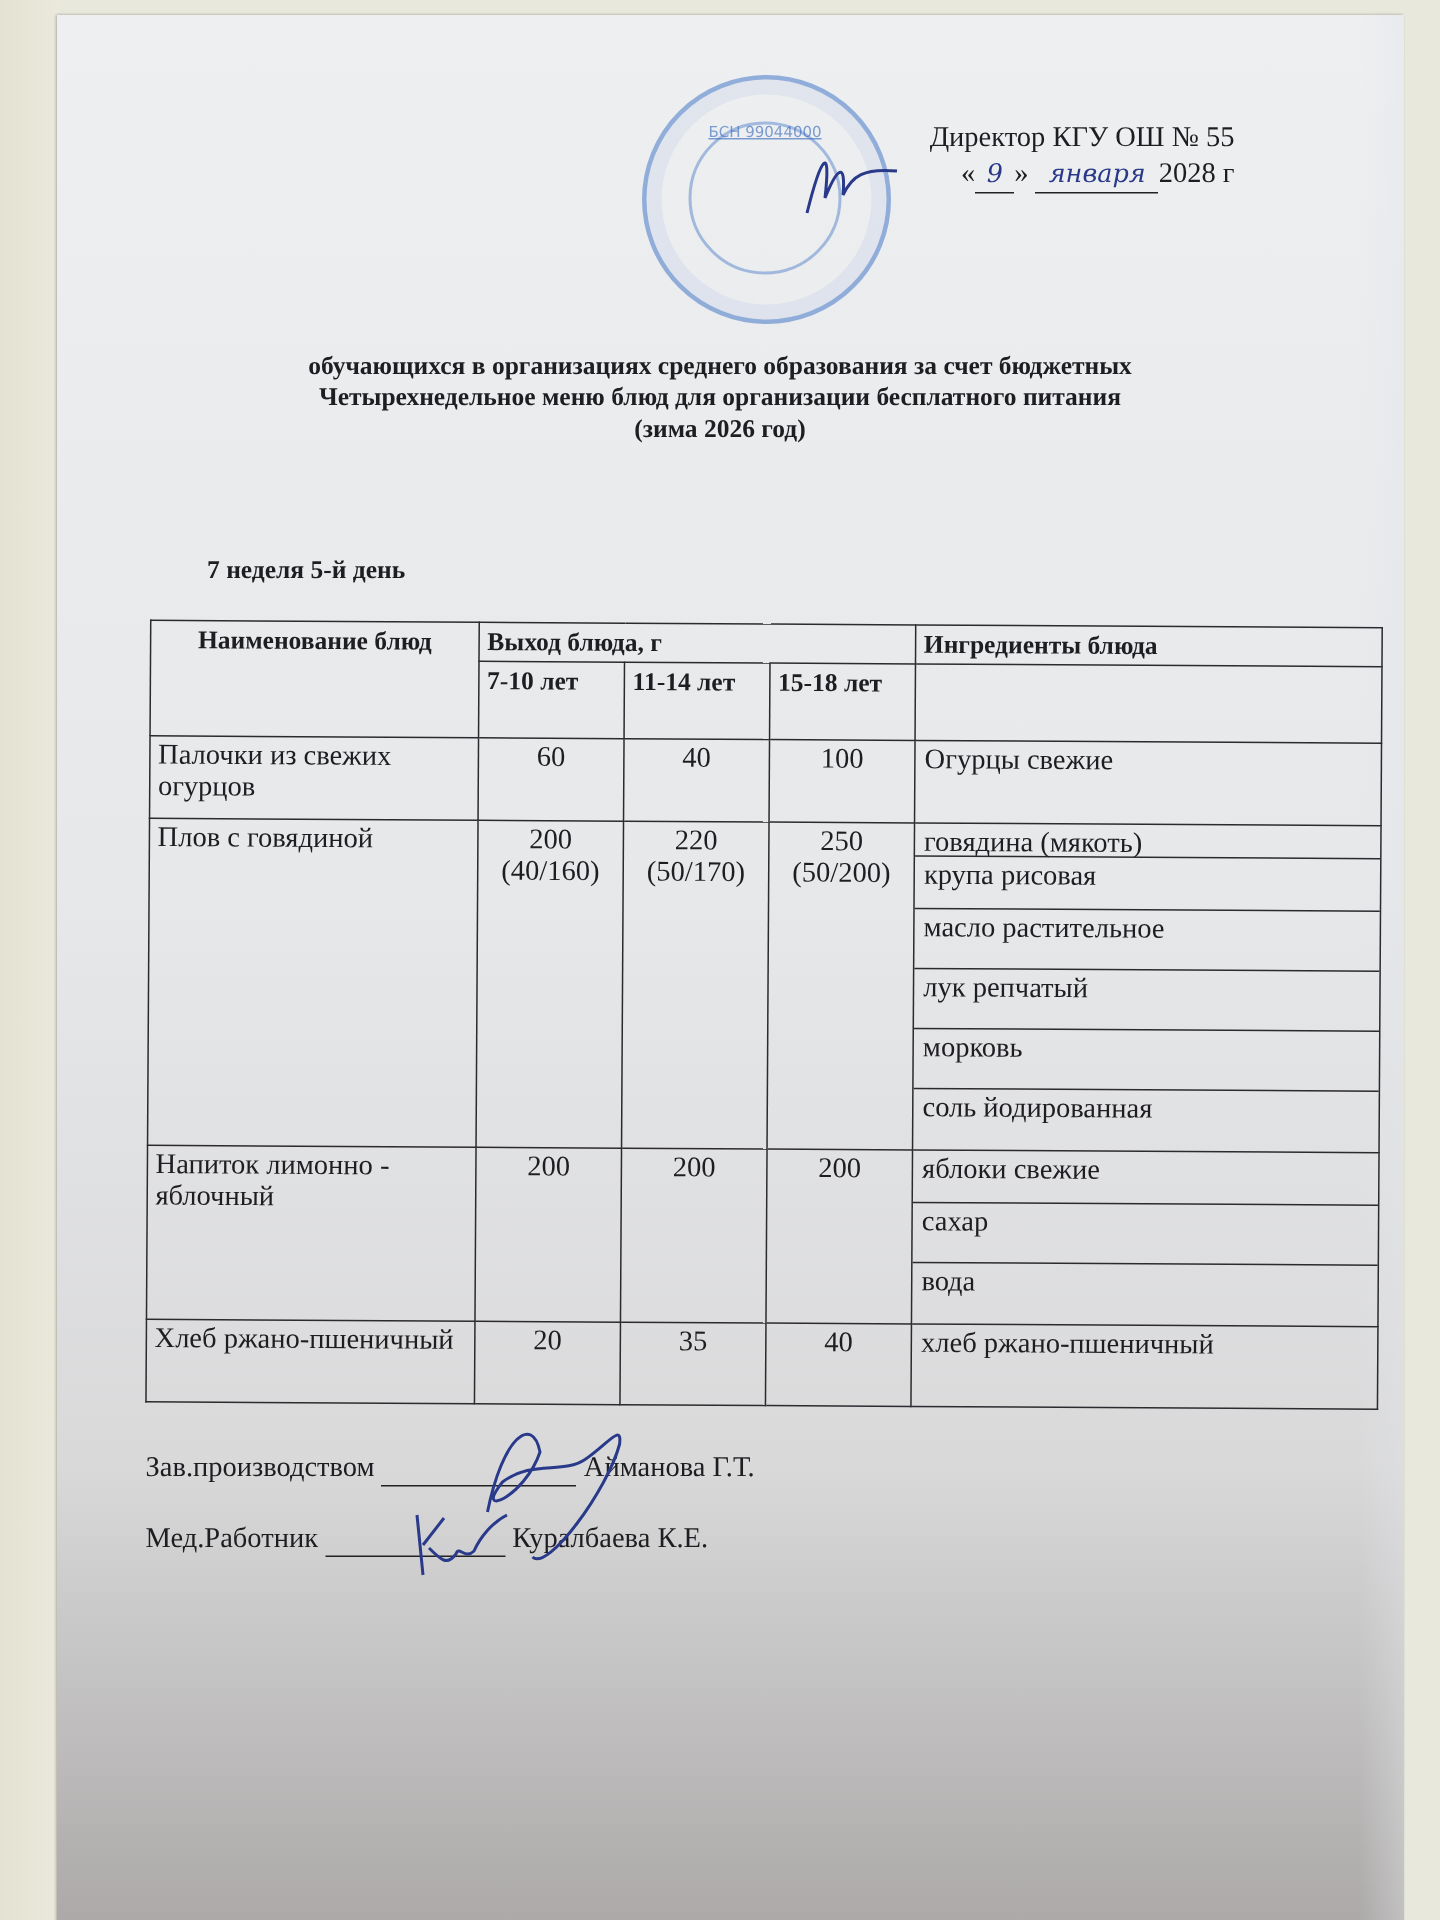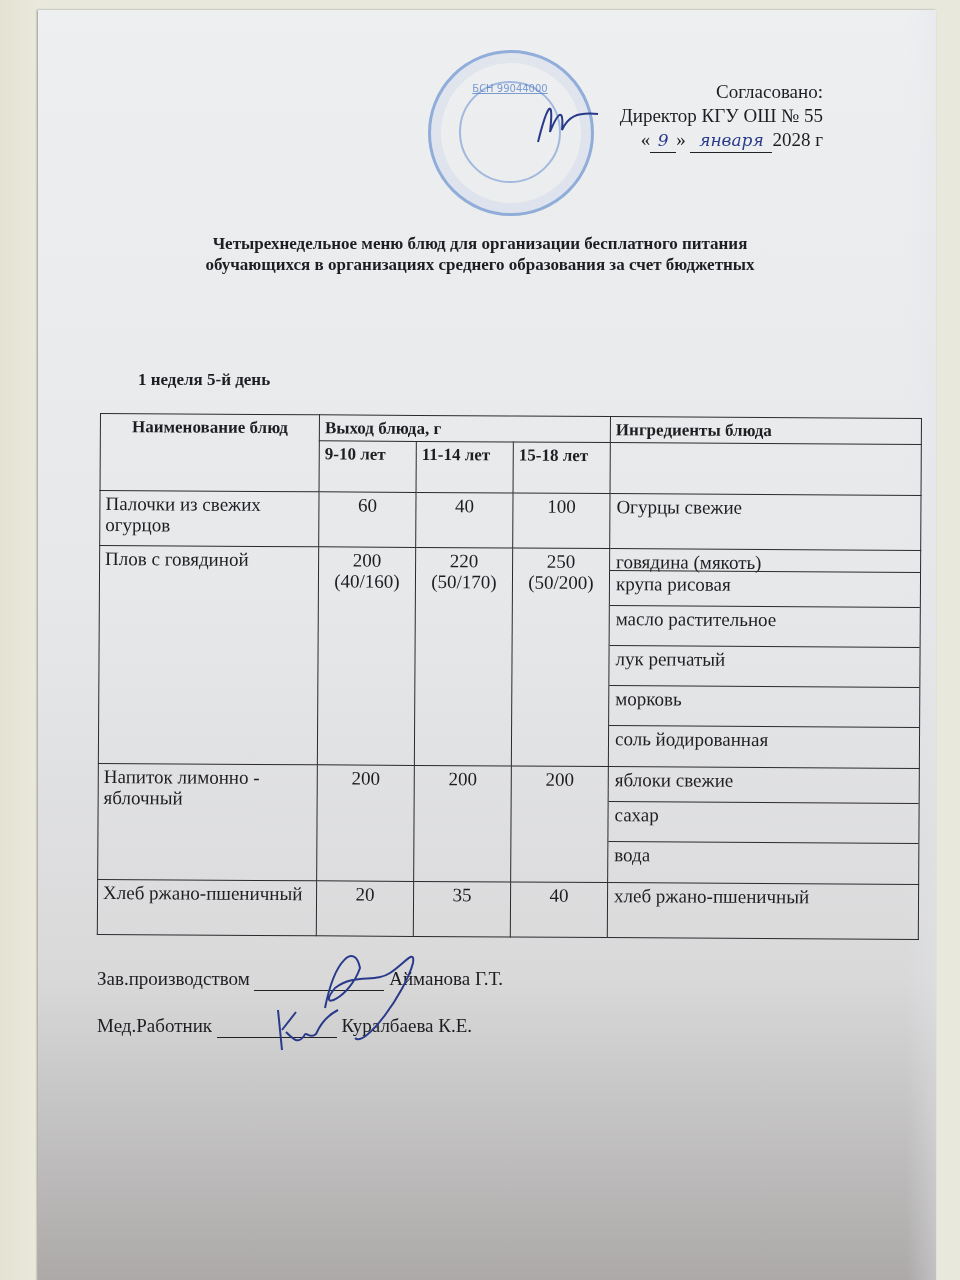--- a/index.html
+++ b/index.html
@@ -111,44 +111,44 @@
   <div class="stamp-inner">
     <span>БСН 99044000</span>
   </div>
 </div>
 
 <svg class="signature-svg" style="left:528px; top:92px; width:80px; height:60px;" viewBox="0 0 80 60">
   <path d="M10 50 C 20 10, 26 5, 22 40 C 30 20, 36 15, 34 38 C 40 25, 48 20, 70 22" fill="none" stroke="#2a3a8a" stroke-width="2"></path>
 </svg>
 
 <div class="approval">
-  <span class="line">Согласовано:</span>
   <span class="line">Директор КГУ ОШ № 55</span>
   <span class="line">
     <span>«</span><span class="underline handwritten" style="width:26px; text-align:center;">9</span><span>»</span>
     <span class="underline handwritten" style="width:82px; text-align:center;">января</span><span>2028 г</span>
   </span>
 </div>
 
 <div class="title">
+  <span>обучающихся в организациях среднего образования за счет бюджетных</span>
   <span>Четырехнедельное меню блюд для организации бесплатного питания</span>
-  <span>обучающихся в организациях среднего образования за счет бюджетных</span>
-</div>
-
-<div class="day-label">1 неделя 5-й день</div>
+  <span>(зима 2026 год)</span>
+</div>
+
+<div class="day-label">7 неделя 5-й день</div>
 
 <table class="menu-table">
   <thead>
     <tr>
       <th class="col-name center" rowspan="2">Наименование блюд</th>
       <th colspan="3">Выход блюда, г</th>
       <th class="col-ing">Ингредиенты блюда</th>
     </tr>
     <tr>
-      <th class="col-age" style="height:46px;">9-10 лет</th>
+      <th class="col-age" style="height:46px;">7-10 лет</th>
       <th class="col-age">11-14 лет</th>
       <th class="col-age">15-18 лет</th>
       <th class="col-ing"></th>
     </tr>
   </thead>
   <tbody>
 
     <tr>
       <td style="height:50px;">Палочки из свежих огурцов</td>
       <td class="num">60</td>

